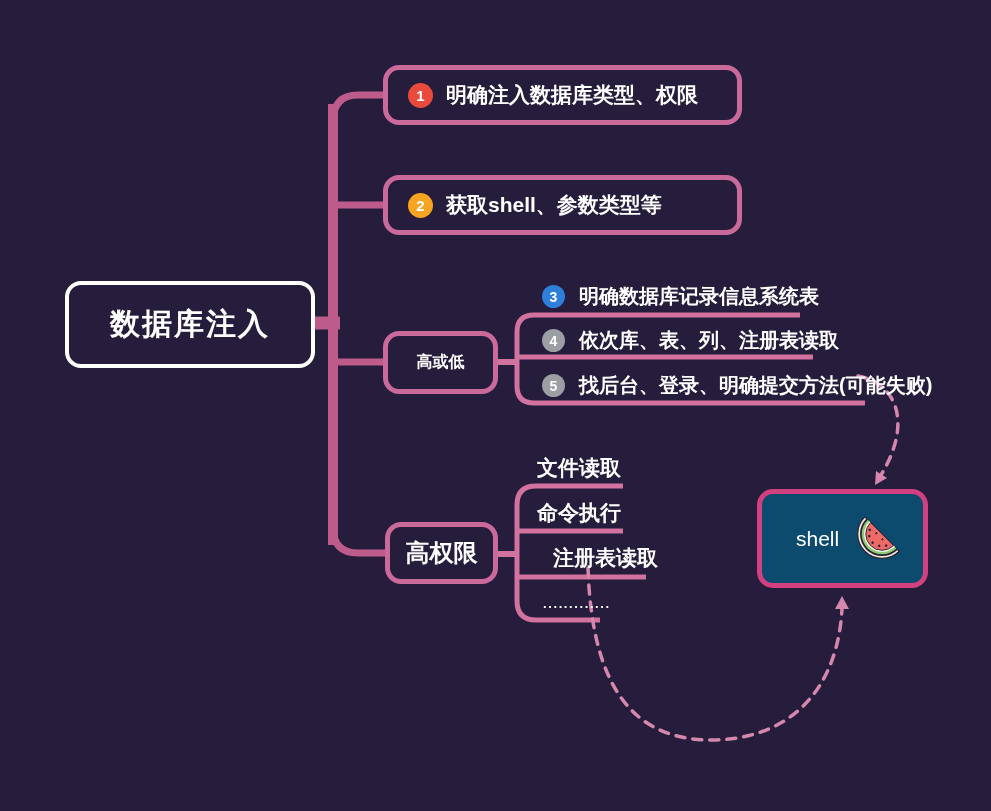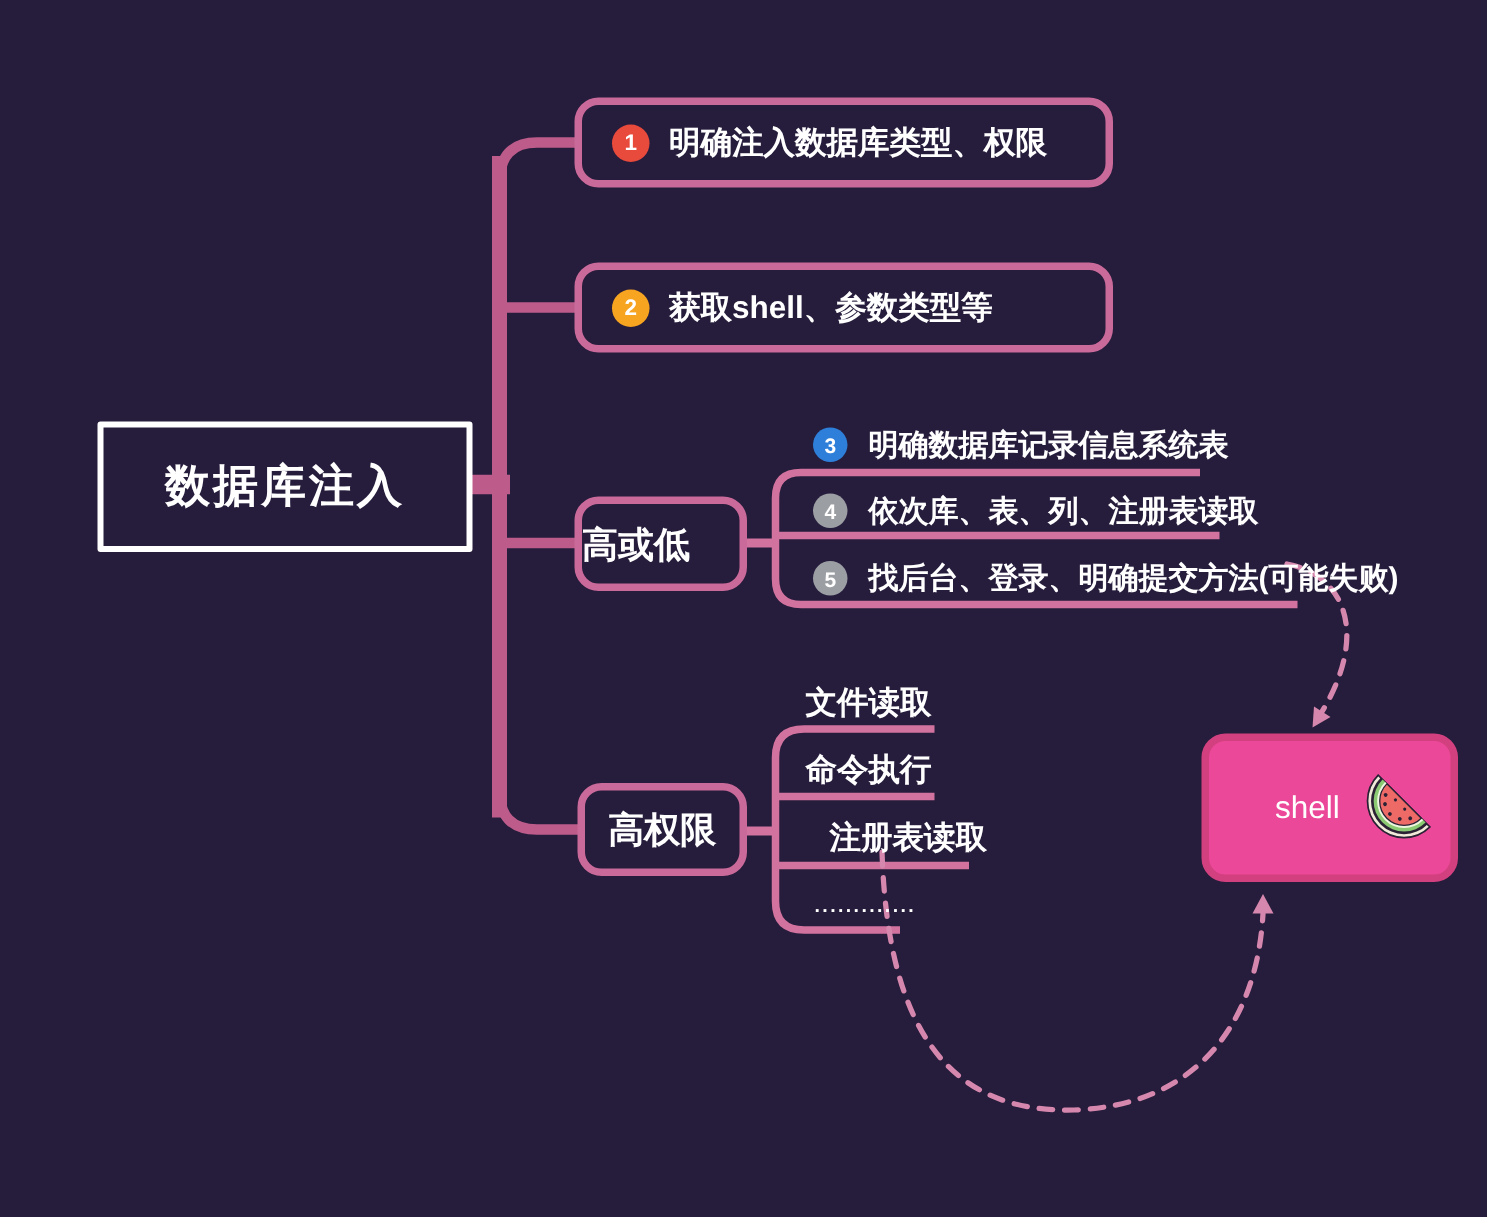--- a/index.html
+++ b/index.html
@@ -12,32 +12,32 @@
   .canvas{position:relative;width:991px;height:811px;}
   svg.connectors{position:absolute;left:0;top:0;z-index:0;}
 
   .node{
     position:absolute;z-index:2;
     display:flex;align-items:center;
     box-sizing:border-box;color:#fff;
   }
   .root-node{
     left:65px;top:281px;width:250px;height:87px;
-    border:4px solid #ffffff;border-radius:2px;
+    border:4px solid #ffffff;border-radius:16px;
     justify-content:center;
     font-size:30px;font-weight:bold;letter-spacing:2px;
   }
   .branch-box{
     border:5px solid #ca6a9a;border-radius:16px;
     background:#261c3c;
     font-weight:bold;
   }
   .b1{left:383px;top:65px;width:359px;height:60px;padding-left:20px;font-size:21px;}
   .b2{left:383px;top:175px;width:359px;height:60px;padding-left:20px;font-size:21px;}
-  .b3{left:383px;top:331px;width:115px;height:63px;justify-content:flex-start;font-size:24px;}
+  .b3{left:383px;top:331px;width:115px;height:63px;justify-content:center;font-size:16px;}
   .b4{left:385px;top:522px;width:113px;height:62px;justify-content:center;font-size:24px;}
 
   .badge{
     display:inline-flex;align-items:center;justify-content:center;
     border-radius:50%;color:#fff;font-weight:bold;flex:0 0 auto;
   }
   .badge-lg{width:25px;height:25px;font-size:15px;margin-right:13px;}
   .badge-sm{width:23px;height:23px;font-size:14px;margin-right:14px;}
   .bg-red{background:#e84a3c;}
   .bg-orange{background:#f7a420;}
@@ -54,23 +54,23 @@
   .l3c{left:542px;top:372px;}
   .l4{font-size:21px;}
   .l4a{left:537px;top:454px;}
   .l4b{left:537px;top:499px;align-items:flex-end;}
   .l4c{left:537px;top:544px;margin-left:16px;}
   .l4d{left:543px;top:596px;font-size:13px;letter-spacing:1.6px;}
 
   .shell-node{
     left:757px;top:489px;width:171px;height:99px;
     border:5px solid #d2407f;border-radius:16px;
-    background:#ec4899;
-    padding:0 0 0 44px;gap:12px;
-    font-size:21px;font-weight:500;margin-left:44px;
+    background:#0c4a6e;
+    padding:0 0 0 34px;gap:12px;
+    font-size:21px;font-weight:500;
   }
   .melon{flex:0 0 auto;}
 </style>
 </head>
 <body>
 
 <div class="canvas">
 
   <svg class="connectors" width="991" height="811" viewBox="0 0 991 811">
 

